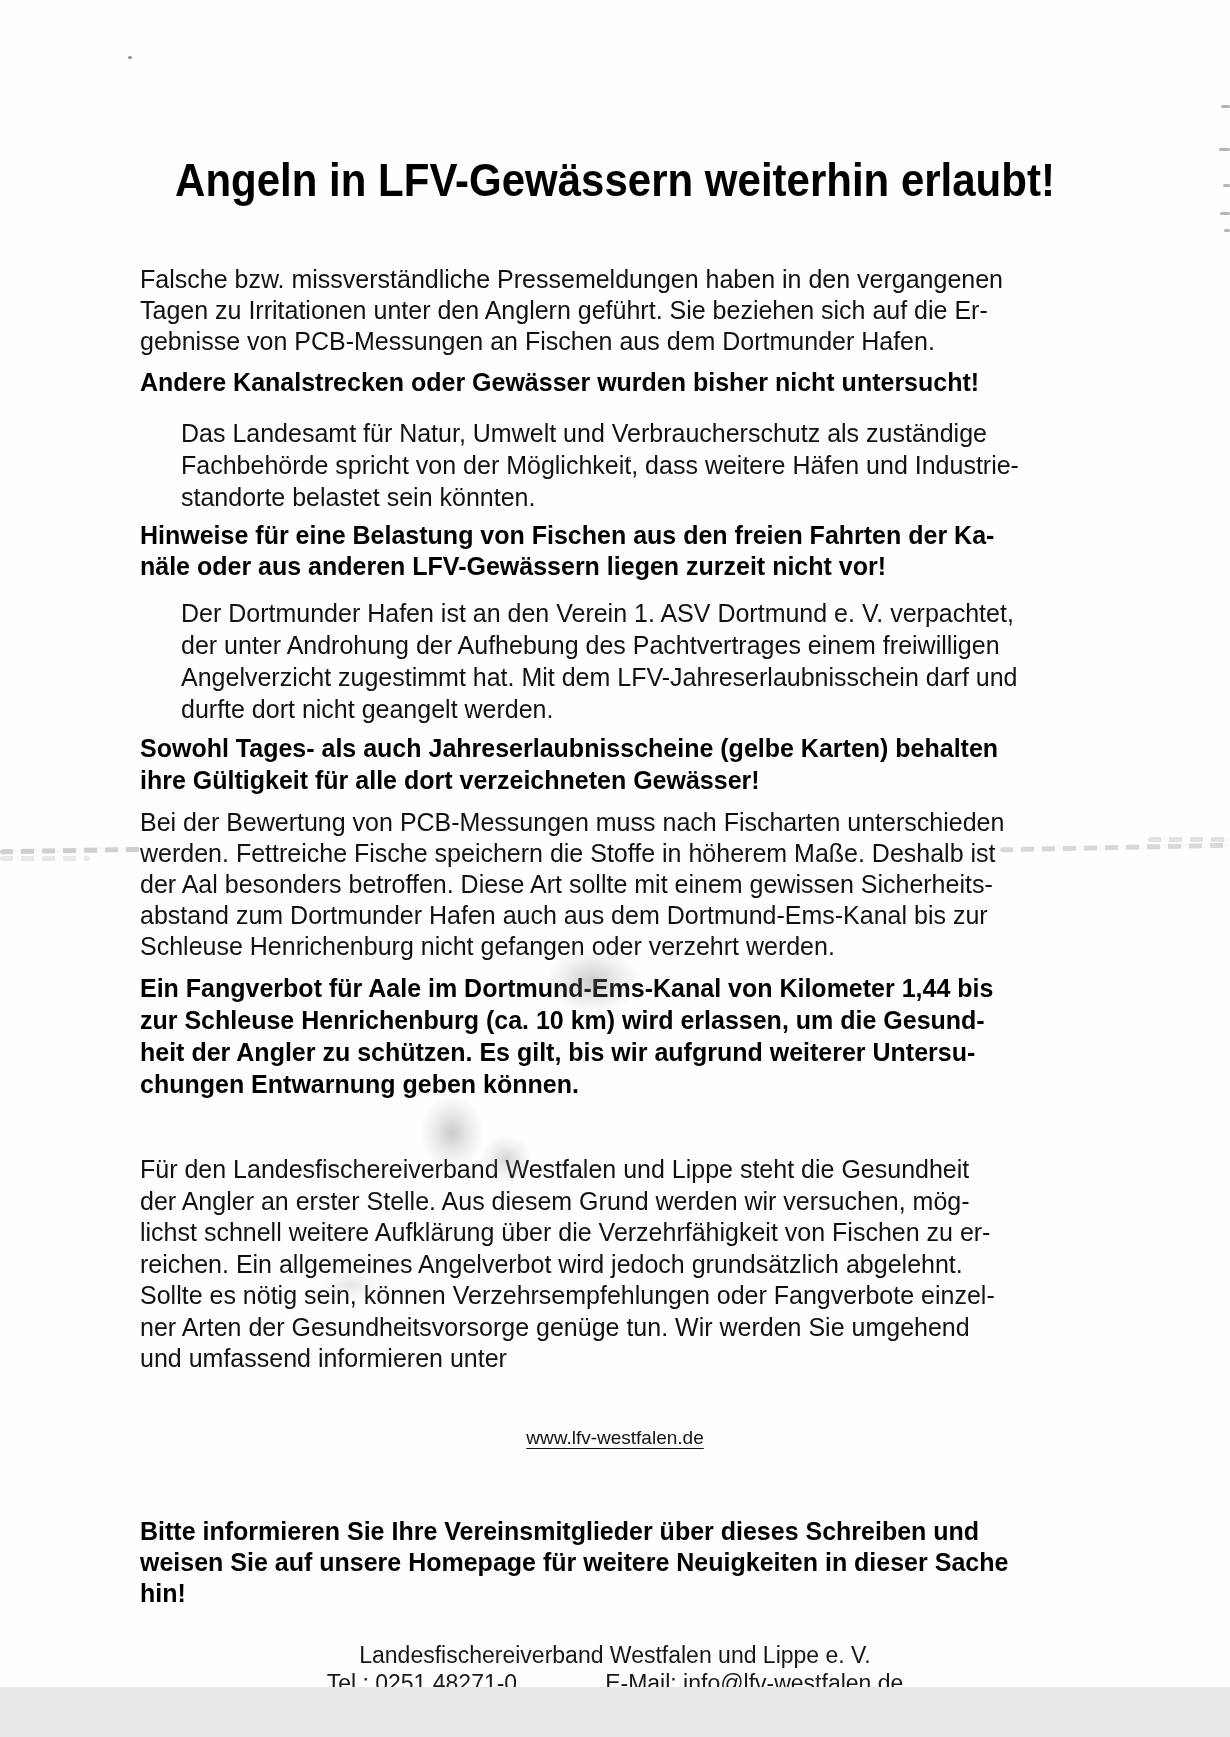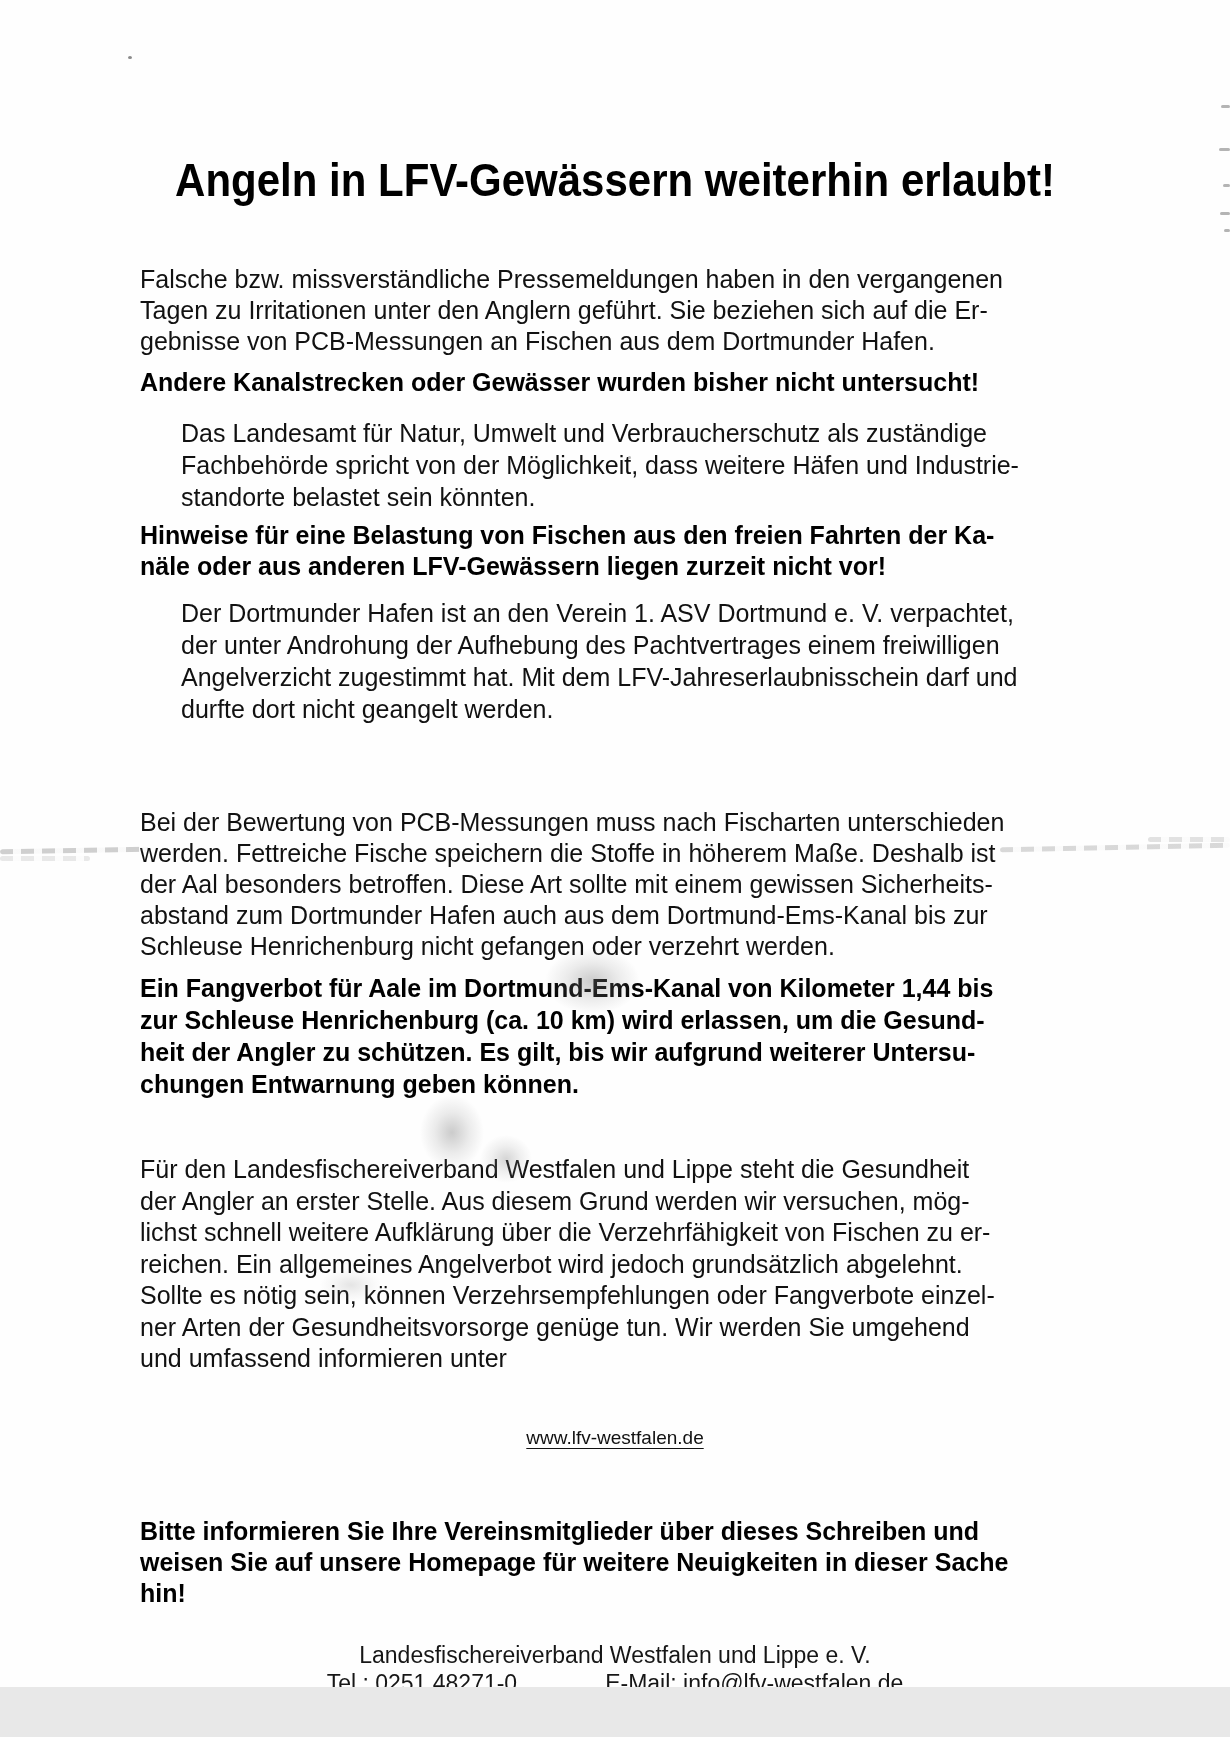--- a/index.html
+++ b/index.html
@@ -75,20 +75,22 @@
 standorte belastet sein könnten.</div>
 
   <div class="blk left bold-head h-hinweise">Hinweise für eine Belastung von Fischen aus den freien Fahrten der Ka-
 näle oder aus anderen LFV-Gewässern liegen zurzeit nicht vor!</div>
 
   <div class="blk left body-text-32 p-hafen">Der Dortmunder Hafen ist an den Verein 1. ASV Dortmund e. V. verpachtet,
 der unter Androhung der Aufhebung des Pachtvertrages einem freiwilligen
 Angelverzicht zugestimmt hat. Mit dem LFV-Jahreserlaubnisschein darf und
 durfte dort nicht geangelt werden.</div>
 
+  <div class="blk left bold-head-32 h-scheine">Sowohl Tages- als auch Jahreserlaubnisscheine (gelbe Karten) behalten
+ihre Gültigkeit für alle dort verzeichneten Gewässer!</div>
 
   <div class="blk left body-text p-bewertung">Bei der Bewertung von PCB-Messungen muss nach Fischarten unterschieden
 werden. Fettreiche Fische speichern die Stoffe in höherem Maße. Deshalb ist
 der Aal besonders betroffen. Diese Art sollte mit einem gewissen Sicherheits-
 abstand zum Dortmunder Hafen auch aus dem Dortmund-Ems-Kanal bis zur
 Schleuse Henrichenburg nicht gefangen oder verzehrt werden.</div>
 
   <div class="blk left bold-head-32 b-fangverbot">Ein Fangverbot für Aale im Dortmund-Ems-Kanal von Kilometer 1,44 bis
 zur Schleuse Henrichenburg (ca. 10 km) wird erlassen, um die Gesund-
 heit der Angler zu schützen. Es gilt, bis wir aufgrund weiterer Untersu-

